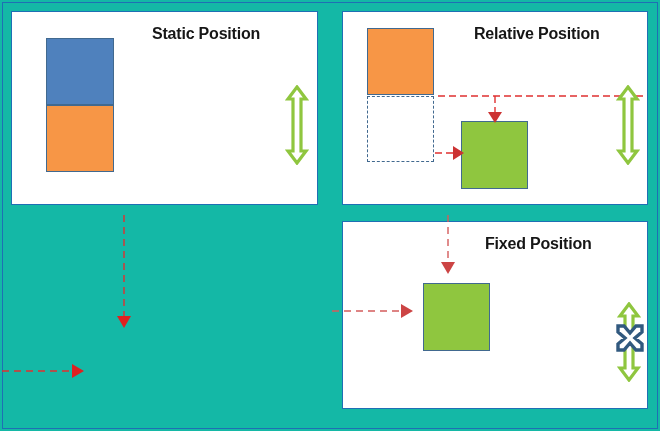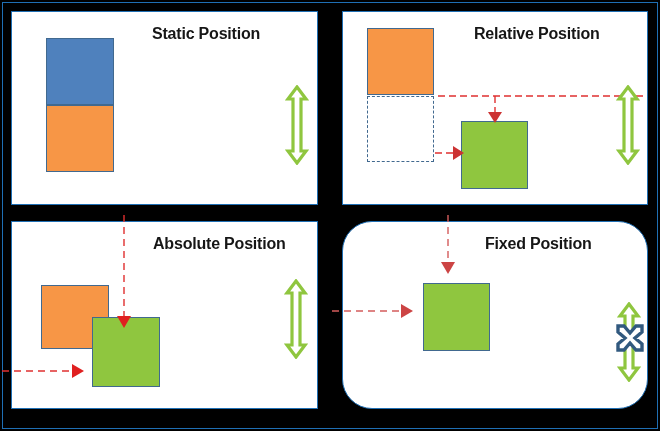--- a/index.html
+++ b/index.html
@@ -3,21 +3,21 @@
 <meta charset="utf-8">
 <style>
   html,body{margin:0;padding:0;background:#ffffff;}
   body{
     font-family:"Liberation Sans","DejaVu Sans",sans-serif;
     width:660px;height:431px;overflow:hidden;
   }
   #stage{
     position:relative;
     width:660px;height:431px;
-    background:#000000;
+    background:#14b8a6;
     box-sizing:border-box;
   }
   
   .outer-frame{
     position:absolute;
     left:2px;top:2px;
     width:656px;height:427px;
     border:1.5px solid #1F6FB4;
     box-sizing:border-box;
     pointer-events:none;
@@ -26,21 +26,21 @@
   .panel{
     position:absolute;
     border:1.5px solid #1F6FB4;
     background:#ffffff;
     box-sizing:border-box;
     overflow:visible;
   }
   #panel-static  { left:11px;  top:11px;  width:307px; height:194px; }
   #panel-relative{ left:342px; top:11px;  width:306px; height:194px;text-align:center; }
   #panel-absolute{ left:11px;  top:221px; width:307px; height:188px; }
-  #panel-fixed   { left:342px; top:221px; width:306px; height:188px;border-radius:30px; }
+  #panel-fixed   { left:342px; top:221px; width:306px; height:188px; }
 
   .panel-title{
     position:absolute;
     font-weight:bold;
     font-size:16px;
     letter-spacing:-0.2px;
     color:#161616;
     white-space:nowrap;
     top:13px;
   }
@@ -118,33 +118,20 @@
       </svg>
     </div>
 
     <div class="scroll-arrow" style="left:273px;top:73px;">
       <svg width="24" height="80" viewBox="0 0 24 80">
         <polygon points="12,2 21,14 16,14 16,66 21,66 12,78 3,66 8,66 8,14 3,14" fill="#ffffff" stroke="#8FC63F" stroke-width="3.2" stroke-linejoin="miter"></polygon>
       </svg>
     </div>
   </div>
 
-  <div class="panel" id="panel-absolute">
-    <div class="panel-title" id="title-absolute">Absolute Position</div>
-
-    <div class="box box-orange" style="left:29px;top:63px;width:68px;height:64px;"></div>
-
-    <div class="box box-green" style="left:80px;top:95px;width:68px;height:70px;"></div>
-
-    <div class="scroll-arrow" style="left:272px;top:57px;">
-      <svg width="24" height="80" viewBox="0 0 24 80">
-        <polygon points="12,2 21,14 16,14 16,66 21,66 12,78 3,66 8,66 8,14 3,14" fill="#ffffff" stroke="#8FC63F" stroke-width="3.2" stroke-linejoin="miter"></polygon>
-      </svg>
-    </div>
-  </div>
 
   <div class="connector" style="left:0px;top:215px;">
     <svg width="330" height="200" viewBox="0 0 330 200">
 
       <path d="M 124 0 L 124 102" stroke="#E03030" stroke-width="1.4" fill="none" stroke-dasharray="7,5"></path>
       <polygon points="117,101 131,101 124,113" fill="#E02020"></polygon>
 
       <path d="M 2 156 L 72 156" stroke="#E03030" stroke-width="1.4" fill="none" stroke-dasharray="7,5"></path>
       <polygon points="72,149 72,163 84,156" fill="#E02020"></polygon>
     </svg>

